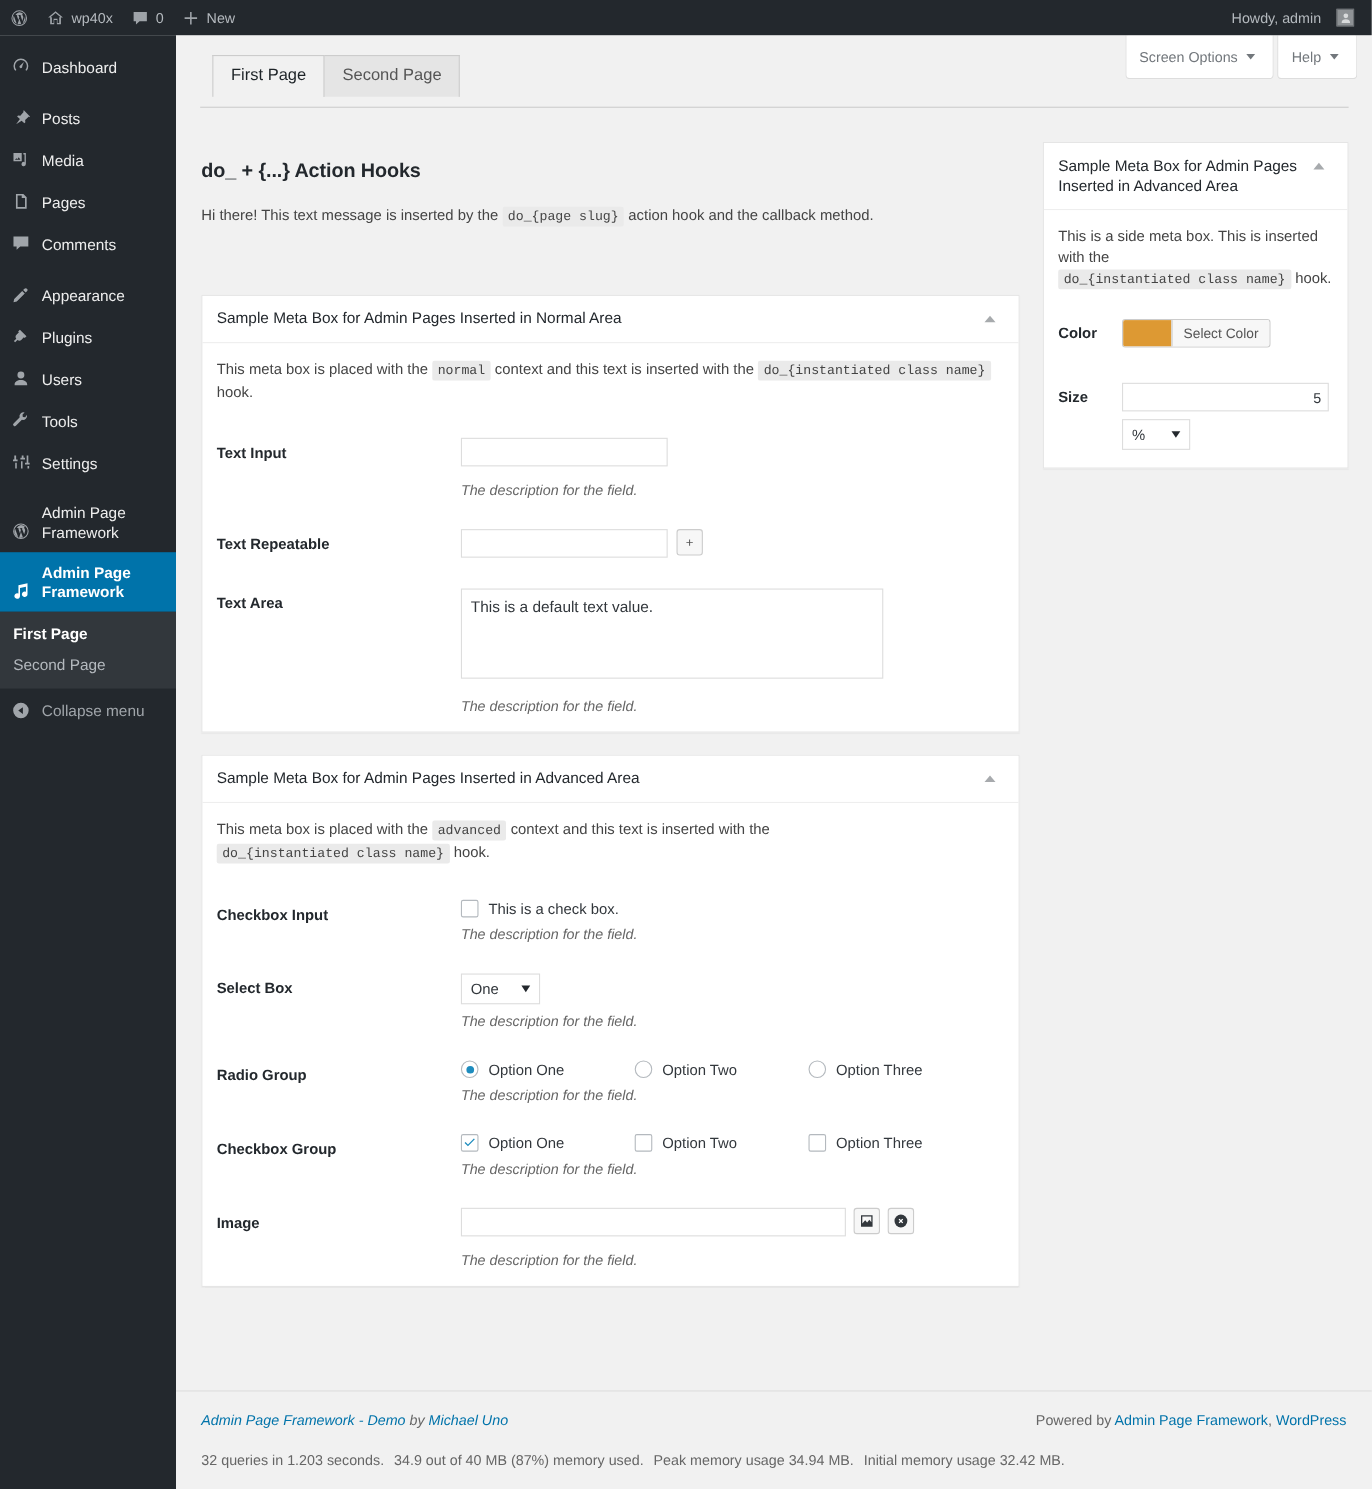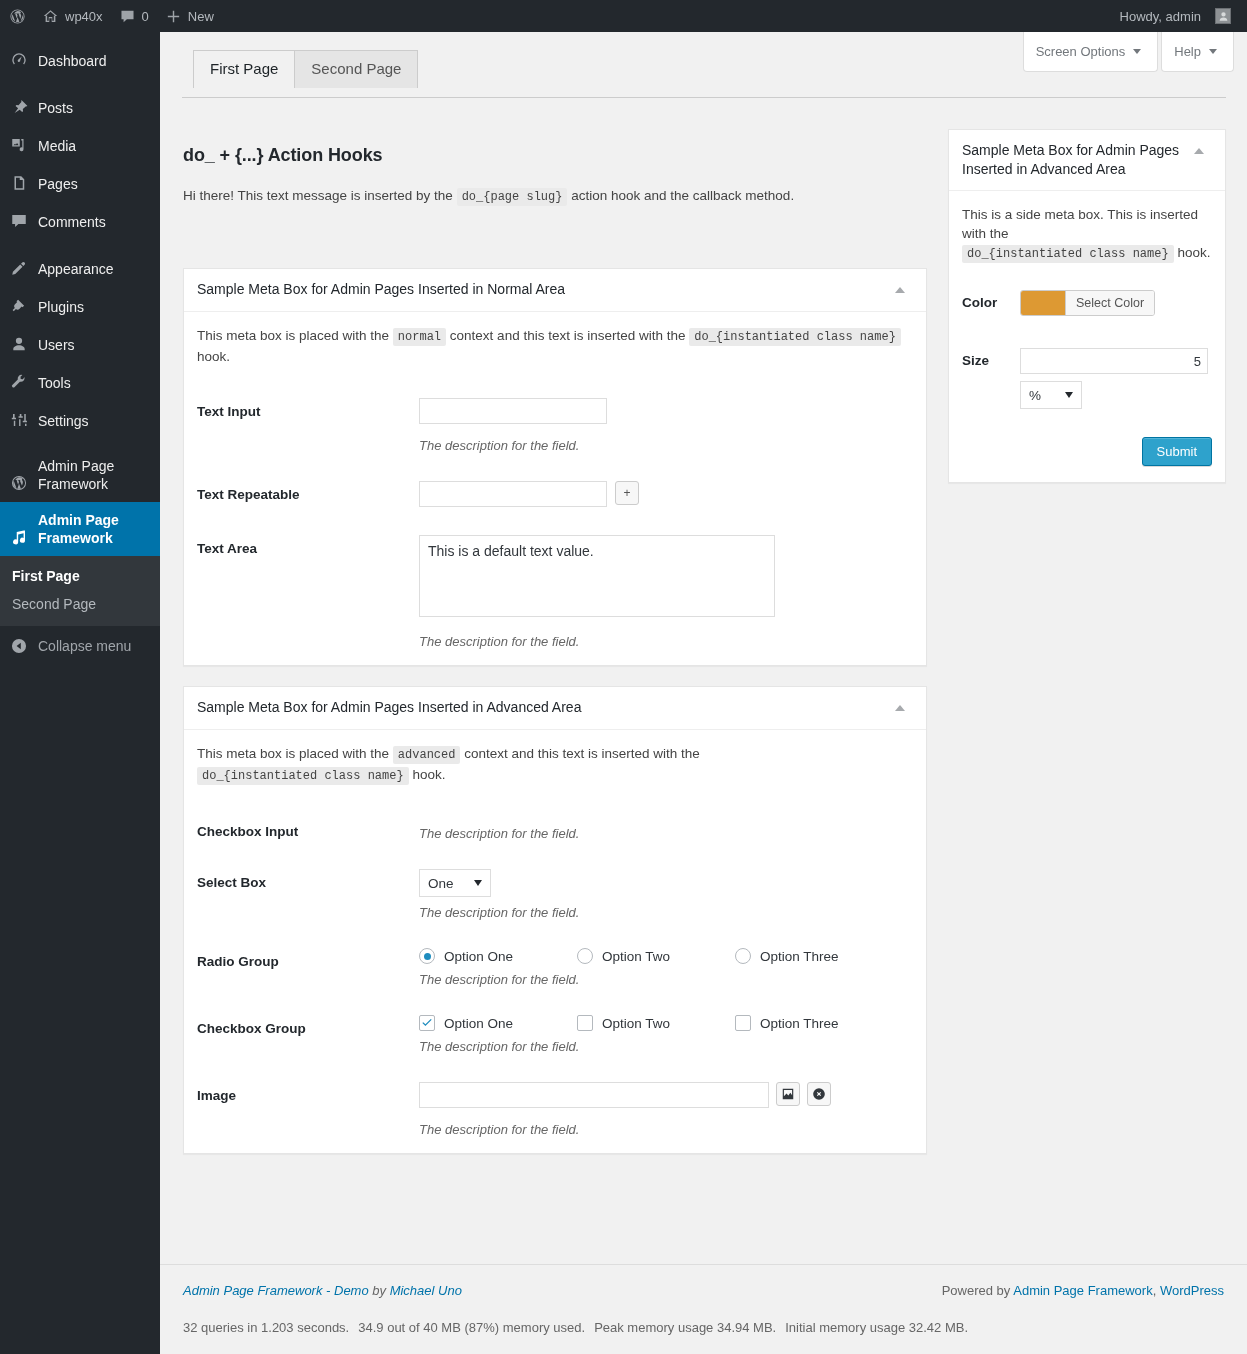--- a/index.html
+++ b/index.html
@@ -137,21 +137,21 @@
 
   input[type=text]{
     font-family:"Liberation Sans", sans-serif; font-size:13px; color:#32373c;
     border:1px solid #ddd; background:#fff; padding:4px 6px; height:26px;
   }
   .in-text{ width:188px; }
   .in-image{ width:350px; }
   textarea{
     font-family:"Liberation Sans", sans-serif; font-size:14px; color:#32373c;
     border:1px solid #ddd; background:#fff; padding:6px 8px;
-    width:356px; height:82px; resize:none; line-height:18px;
+    width:384px; height:82px; resize:none; line-height:18px;
   }
   .btn-plus{
     width:24px;height:24px; border:1px solid #ccc; background:#f7f7f7; border-radius:3px;
     margin-left:8px; display:inline-flex; align-items:center; justify-content:center;
     font-size:12px; color:#555; cursor:pointer; vertical-align:top;
   }
   .row-inline{ display:flex; align-items:flex-start; }
 
   
   .cb{ width:16px;height:16px;border:1px solid #b4b9be;background:#fff;border-radius:2px;
@@ -468,20 +468,24 @@
           <span>This meta box is placed with the</span>
           <code>advanced</code>
           <span>context and this text is inserted with the</span>
           <code>do_{instantiated class name}</code>
           <span>hook.</span>
         </p>
 
         <div class="field-row">
           <div class="field-label">Checkbox Input</div>
           <div class="field-body">
+            <div class="opt">
+              <span class="cb"></span>
+              <span>This is a check box.</span>
+            </div>
             <div class="field-desc tight">The description for the field.</div>
           </div>
         </div>
 
         <div class="field-row" style="padding-top:28px">
           <div class="field-label">Select Box</div>
           <div class="field-body">
             <div class="sel">
               <span>One</span>
               <span class="sel-caret"></span>
@@ -593,23 +597,20 @@
             <input type="text" class="in-size" value="5" style="">
             <div style="margin-top:7px">
               <div class="sel" style="min-width:62px">
                 <span>%</span>
                 <span class="sel-caret"></span>
               </div>
             </div>
           </div>
         </div>
 
-        <div style="text-align:right; margin-top:28px;">
-          <button class="btn-submit">Submit</button>
-        </div>
       </div>
     </div>
   </div>
 
   <div id="footer">
     <div id="footer-row1">
       <div>
         <a href="#">Admin Page Framework - Demo</a>
         <span>by</span>
         <a href="#">Michael Uno</a>

